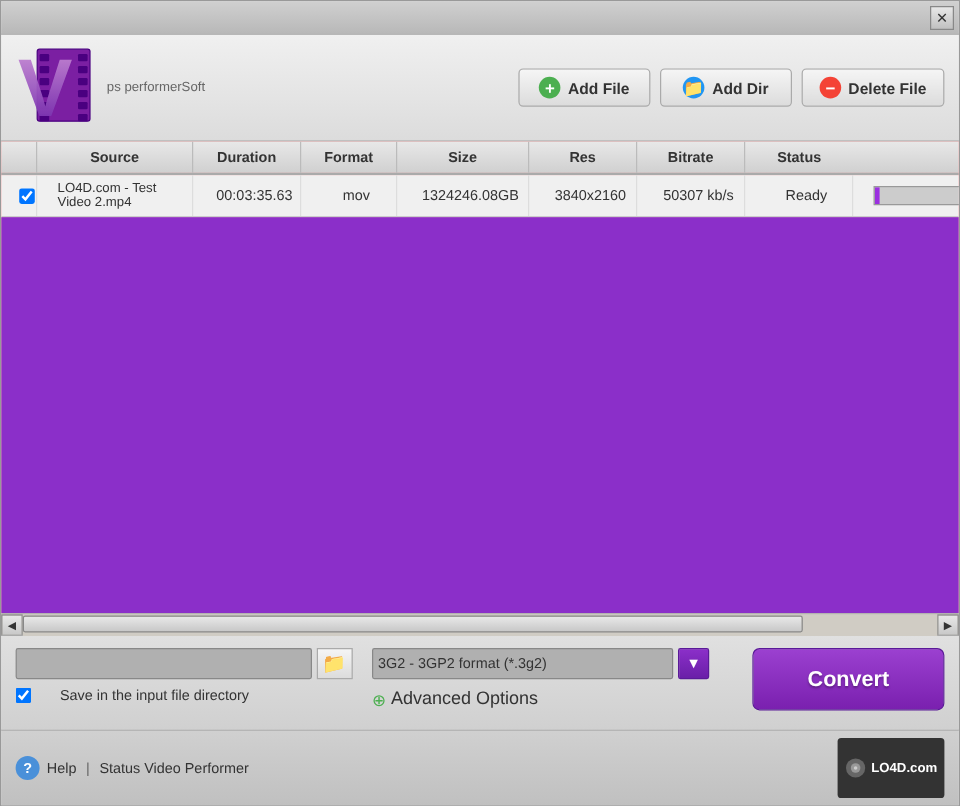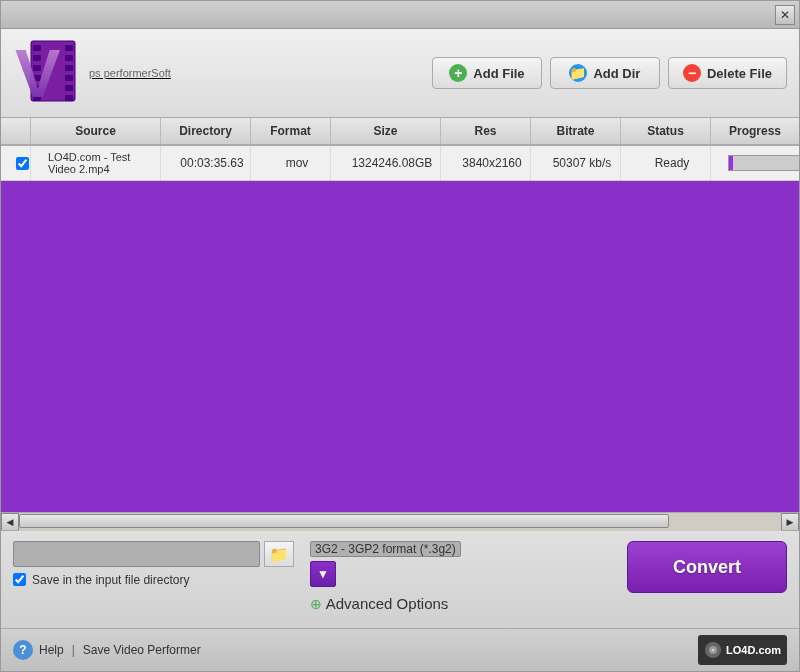--- a/index.html
+++ b/index.html
@@ -59,21 +59,20 @@
     .logo-area {
       display: flex;
       align-items: center;
       gap: 6px;
       margin-right: 10px;
     }
 
     .logo-text {
       display: flex;
       flex-direction: column;
-      text-decoration: underline;
     }
 
     .logo-ps {
       font-size: 11px;
       color: #666;
     }
 
     .logo-title {
       font-size: 20px;
       font-weight: bold;
@@ -304,22 +303,21 @@
       display: flex;
       align-items: center;
       justify-content: center;
       cursor: pointer;
       font-size: 16px;
     }
 
     .format-row {
       display: flex;
       gap: 4px;
-      align-items: flex-start;
-      flex-direction: column;
+      align-items: center;
     }
 
     .format-select {
       flex: 1;
       height: 26px;
       background: #b0b0b0;
       border: 1px solid #888;
       border-radius: 2px;
       padding: 0 4px;
       font-size: 12px;
@@ -338,22 +336,22 @@
       align-items: center;
       justify-content: center;
       cursor: pointer;
       color: white;
       font-size: 12px;
       border-radius: 2px;
     }
 
     .checkbox-row {
       display: flex;
-      align-items: flex-start;
-      gap: 6px;
+      align-items: flex-end;
+      gap: 24px;
       margin-top: 2px;
     }
 
     .checkbox-label {
       font-size: 12px;
       color: #333;
     }
 
     .advanced-row {
       display: flex;
@@ -439,21 +437,21 @@
 
     .footer-logo {
       margin-left: auto;
       display: flex;
       align-items: center;
     }
 
     .lo4d-logo {
       background: #333;
       color: white;
-      padding: 6px 6px;
+      padding: 16px 6px;
       font-size: 11px;
       font-weight: bold;
       border-radius: 3px;
       display: flex;
       align-items: center;
       gap: 4px;
     }
 
     
     .logo-svg {
@@ -516,27 +514,26 @@
         <span>Delete File</span>
       </button>
     </div>
   </div>
 
   <div class="table-container">
 
     <div class="table-header">
       <div class="th"></div>
       <div class="th">Source</div>
-      <div class="th">Directory</div>
+      <div class="th">Duration</div>
       <div class="th">Format</div>
       <div class="th">Size</div>
       <div class="th">Res</div>
       <div class="th">Bitrate</div>
       <div class="th">Status</div>
-      <div class="th">Progress</div>
     </div>
 
     <div class="table-row">
       <div class="td checkbox-cell">
         <input type="checkbox" checked="" style="">
       </div>
       <div class="td source">LO4D.com - Test Video 2.mp4</div>
       <div class="td">00:03:35.63</div>
       <div class="td">mov</div>
       <div class="td">1324246.08GB</div>
@@ -592,21 +589,21 @@
       <div class="convert-section">
         <button class="convert-btn">Convert</button>
       </div>
     </div>
   </div>
 
   <div class="footer">
     <div class="help-icon">?</div>
     <span class="footer-link">Help</span>
     <span class="footer-sep">|</span>
-    <span class="footer-link">Save Video Performer</span>
+    <span class="footer-link">Status Video Performer</span>
     <div class="footer-logo">
       <div class="lo4d-logo">
         <svg width="18" height="18" viewBox="0 0 18 18">
           <circle cx="9" cy="9" r="8" fill="#666"></circle>
           <circle cx="9" cy="9" r="4" fill="#999"></circle>
           <circle cx="9" cy="9" r="1.5" fill="#ccc"></circle>
         </svg>
         <span>LO4D.com</span>
       </div>
     </div>

